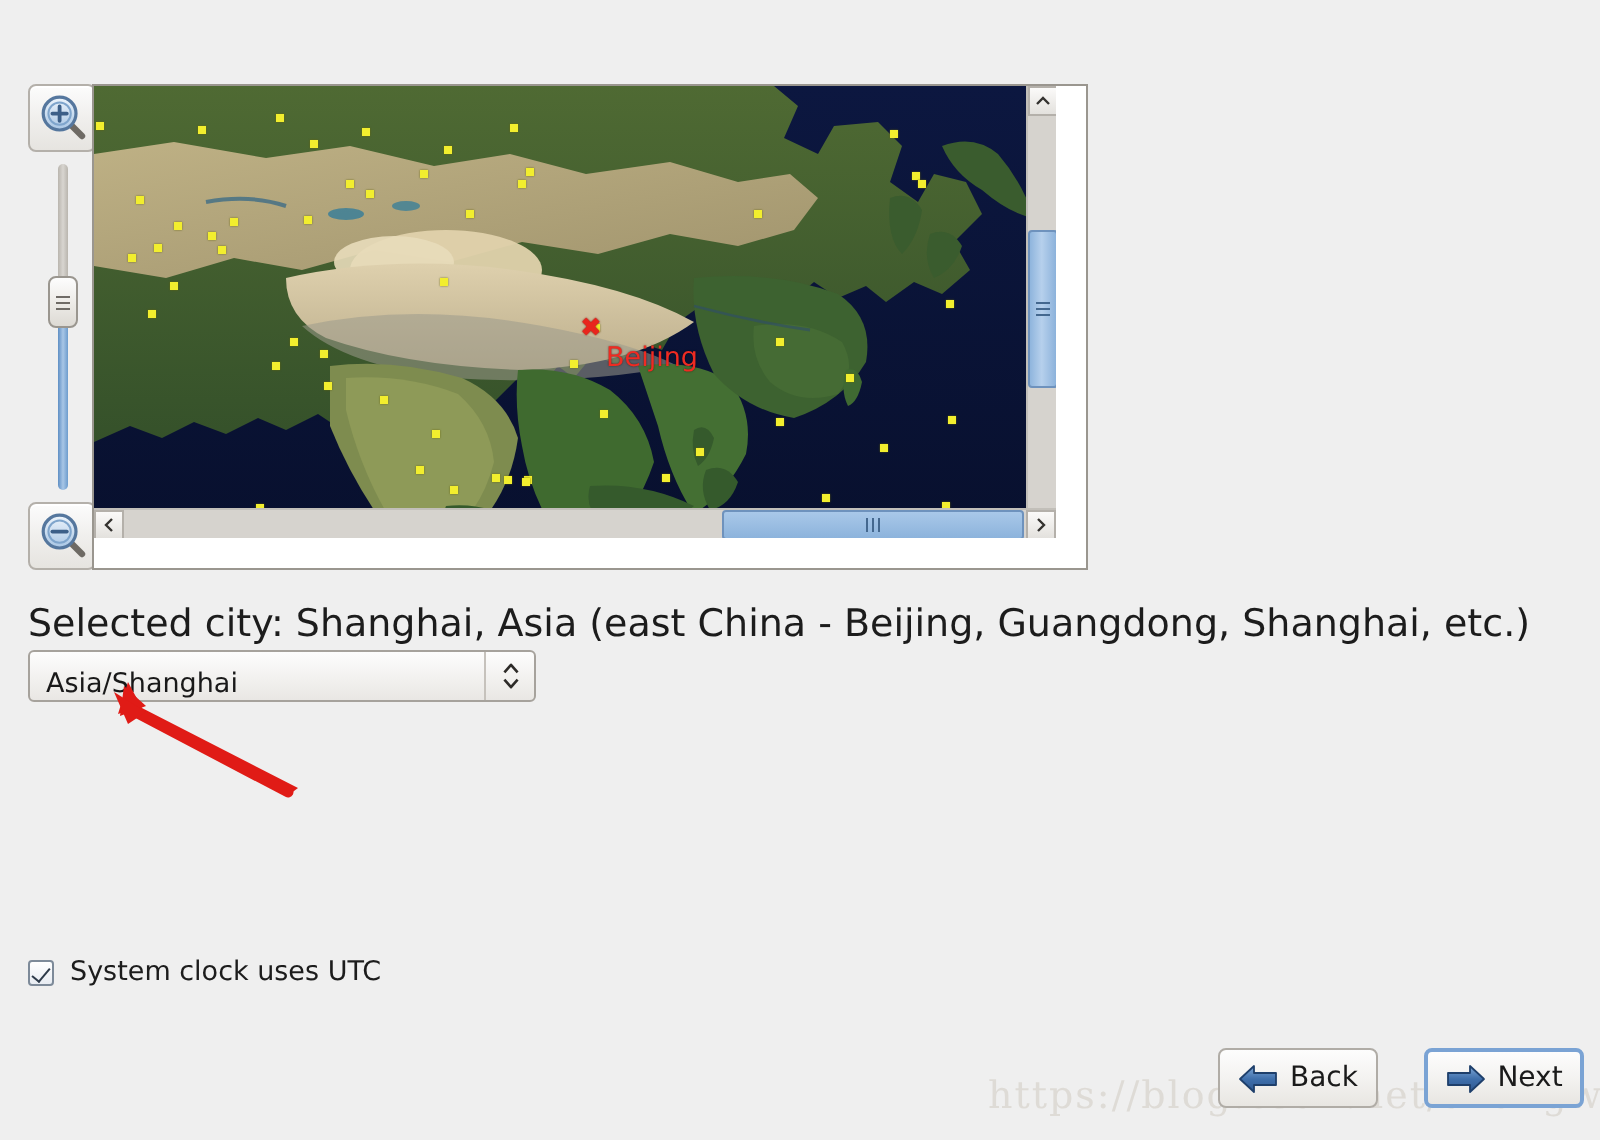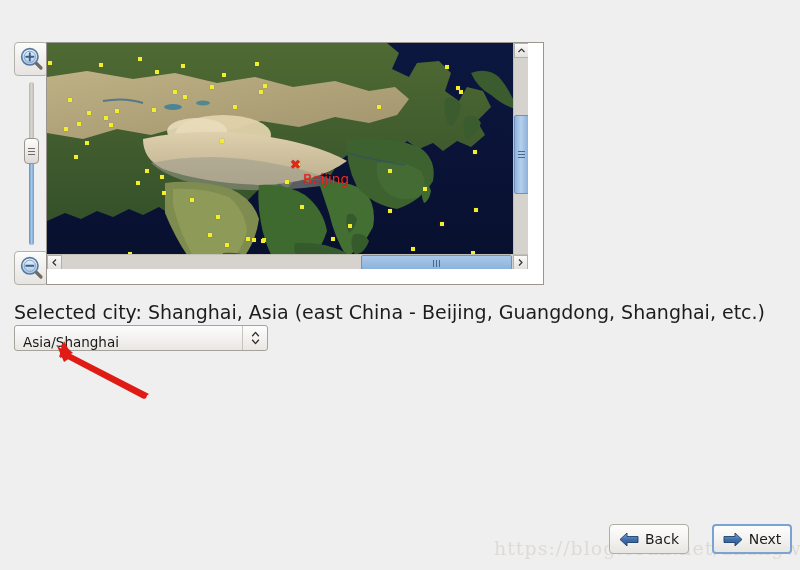--- a/index.html
+++ b/index.html
@@ -429,20 +429,24 @@
     </span>
   </div>
 
   <svg class="annot-arrow" width="120" height="62" viewBox="0 0 120 62">
     <path d="M109,56 L31,16 L24,3 L19,19 L25,17 L105,59 Z" fill="#e01b16"></path>
     <path d="M22,5 L20,20 L33,15 Z" fill="#e01b16"></path>
     <path d="M104,58 L24,16" stroke="#e01b16" stroke-width="5.5" stroke-linecap="round"></path>
     <path d="M17,8 L33,18 L24,24 Z" fill="#e01b16"></path>
   </svg>
 
+  <div class="chk-row">
+    <span class="chk-box"></span>
+    <span class="chk-label">System clock uses UTC</span>
+  </div>
 
   <div class="watermark">https://blog.csdn.net/akangwu</div>
 
   <div class="btn btn-next">
     <svg class="arrow-ico" width="20" height="15" viewBox="0 0 20 15">
       <path d="M12,1 L12,4.5 L1,4.5 L1,10.5 L12,10.5 L12,14 L19,7.5 Z" fill="url(#gb)" stroke="#1e3f6b" stroke-width="0.9" stroke-linejoin="round"></path>
     </svg>
     <span>Next</span>
   </div>
 

